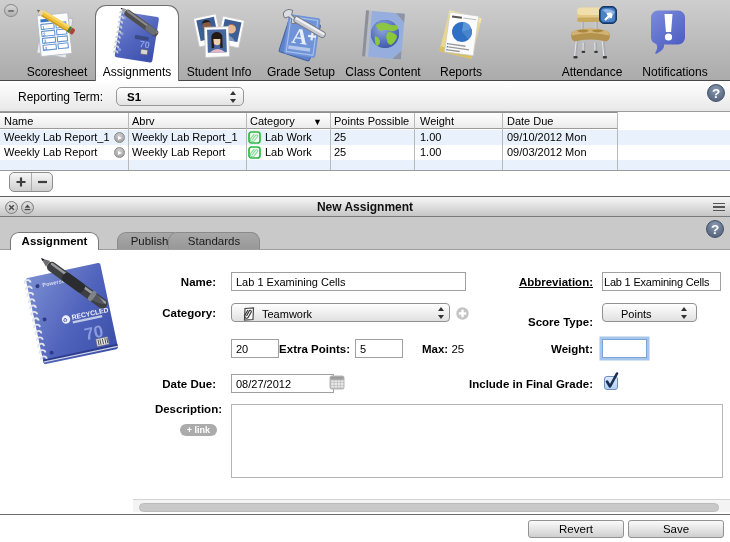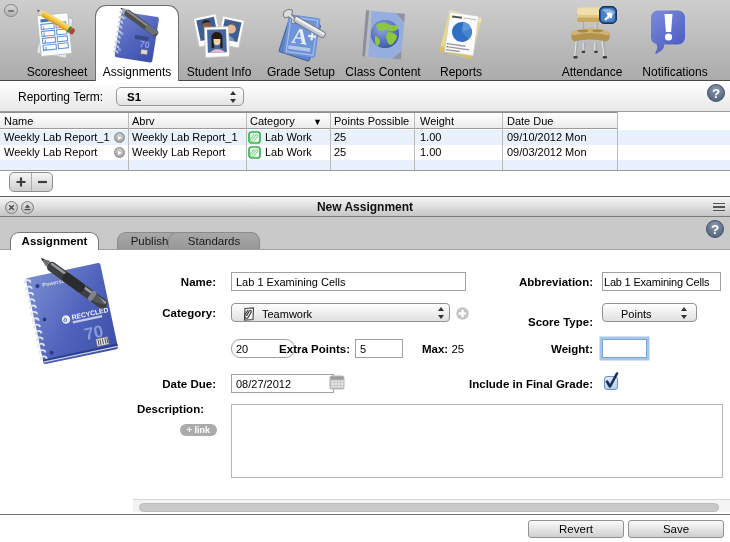--- a/index.html
+++ b/index.html
@@ -474,21 +474,21 @@
         <rect x="57" y="1" width="25" height="10" rx="4" fill="#2a2c2f"></rect>
         <path d="M38 2.3 L29 5.4 L38 9.3 Z" fill="#6a6d71"></path>
         <path d="M32 4.3 L29 5.4 L32 6.8 Z" fill="#17181a"></path>
         <path d="M92 1.6 q11 1 15 3.8 q-4 3.2 -15 4.2 z" fill="#54575b"></path>
         <rect x="90" y="0.2" width="5" height="11.4" rx="2.4" fill="#808388"></rect>
       </g>
     </svg></div>
 
     <div class="flabel" style="left:66px; width:150px; top:26px; text-align:right;">Name:</div>
     <div class="tfield" style="left:231px; top:22px; width:235px;">Lab 1 Examining Cells</div>
-    <div class="flabel" style="left:443px; width:150px; top:26px; text-align:right;">Abbreviation:</div>
+    <div class="flabel" style="left:443px; width:150px; top:26px; text-align:right;text-decoration:underline;">Abbreviation:</div>
     <div class="tfield" style="left:602px; top:22px; width:119px; padding-left:1px; letter-spacing:-0.2px;">Lab 1 Examining Cells</div>
 
     <div class="flabel" style="left:66px; width:150px; top:57px; text-align:right;">Category:</div>
     <div class="popup" style="left:231px; top:53px; width:219px;">
       <svg class="abs" style="left:10px; top:2px;" width="14" height="15" viewBox="0 0 14 15">
         <path d="M3 2.5 L11.5 2 L11 13.5 L2.5 14 Z" fill="#fbfbfb" stroke="#4a4a4a" stroke-width="1.2"></path>
         <path d="M4.5 10 L7.2 5 a1.1 1.1 0 0 1 2 1 L6.3 11.2 a2 2 0 0 1 -3.5 -2 L6 4" stroke="#3a3a3a" stroke-width="1.2" fill="none"></path>
       </svg>
       <span style="position:absolute; left:30px; top:4px;">Teamwork</span>
       <div class="updown" style="right:4px; top:3px;"></div>
@@ -496,21 +496,21 @@
     <svg class="abs" style="left:456px; top:57px;" width="13" height="13" viewBox="0 0 13 13">
       <circle cx="6.5" cy="6.5" r="6.2" fill="#c4c4c4"></circle>
       <path d="M6.5 2.8 V10.2 M2.8 6.5 H10.2" stroke="#fff" stroke-width="2.4"></path>
     </svg>
     <div class="flabel" style="left:443px; width:150px; top:66px; text-align:right;">Score Type:</div>
     <div class="popup" style="left:602px; top:53px; width:95px;">
       <span style="position:absolute; left:18px; top:4px;">Points</span>
       <div class="updown" style="right:8px; top:3px;"></div>
     </div>
 
-    <div class="tfield" style="left:231px; top:89px; width:64px;border-radius:9px;">20</div>
+    <div class="tfield" style="left:231px; top:89px; width:48px;">20</div>
     <div class="flabel" style="left:250px; width:100px; top:93px; text-align:right;">Extra Points:</div>
     <div class="tfield" style="left:355px; top:89px; width:48px;">5</div>
     <div class="flabel" style="left:422px; top:93px;">Max: <span class="fvalue">25</span></div>
     <div class="flabel" style="left:443px; width:150px; top:93px; text-align:right;">Weight:</div>
     <div class="tfield" style="left:602px; top:89px; width:45px; border:1px solid #7aa5d8; box-shadow:0 0 0 2.5px #a5c6ea;"></div>
 
     <div class="flabel" style="left:66px; width:150px; top:128px; text-align:right;">Date Due:</div>
     <div class="tfield" style="left:231px; top:124px; width:103px;">08/27/2012</div>
     <svg class="abs" style="left:329px; top:125px;" width="16" height="15" viewBox="0 0 16 15">
       <rect x="0.5" y="0.5" width="15" height="14" rx="2.5" fill="#b7b7b7"></rect>
@@ -530,21 +530,21 @@
           <rect x="11.8" y="10.6" width="2.6" height="2"></rect>
       </g>
     </svg>
     <div class="flabel" style="left:443px; width:150px; top:128px; text-align:right;">Include in Final Grade:</div>
     <div id="checkbox" style="position:absolute; left:604px; top:126px; width:14px; height:14px;
       border:1px solid #6f8fc0; border-radius:3px; background:linear-gradient(#dceafc,#b3d0f2);"></div>
     <svg class="abs" style="left:603px; top:120px;" width="18" height="20" viewBox="0 0 18 20">
       <path d="M4 11.5 L7 16.5 L14 3.5" stroke="#1a2d52" stroke-width="2.6" fill="none" stroke-linecap="round" stroke-linejoin="round"></path>
     </svg>
 
-    <div class="flabel" style="left:54px; width:150px; top:153px; text-align:right;">Description:</div>
+    <div class="flabel" style="left:72px; width:150px; top:153px; text-align:right;">Description:</div>
     <div id="linkbtn">+ link</div>
     <div class="tfield" style="left:231px; top:154px; width:492px; height:74px; border-color:#b5b5b5;"></div>
 
     <div id="scrollbar">
         <div id="thumb"></div>
       </div>
   </div>
 
   <div id="bottombar">
     <div class="btn" style="left:628px;">Save</div>

